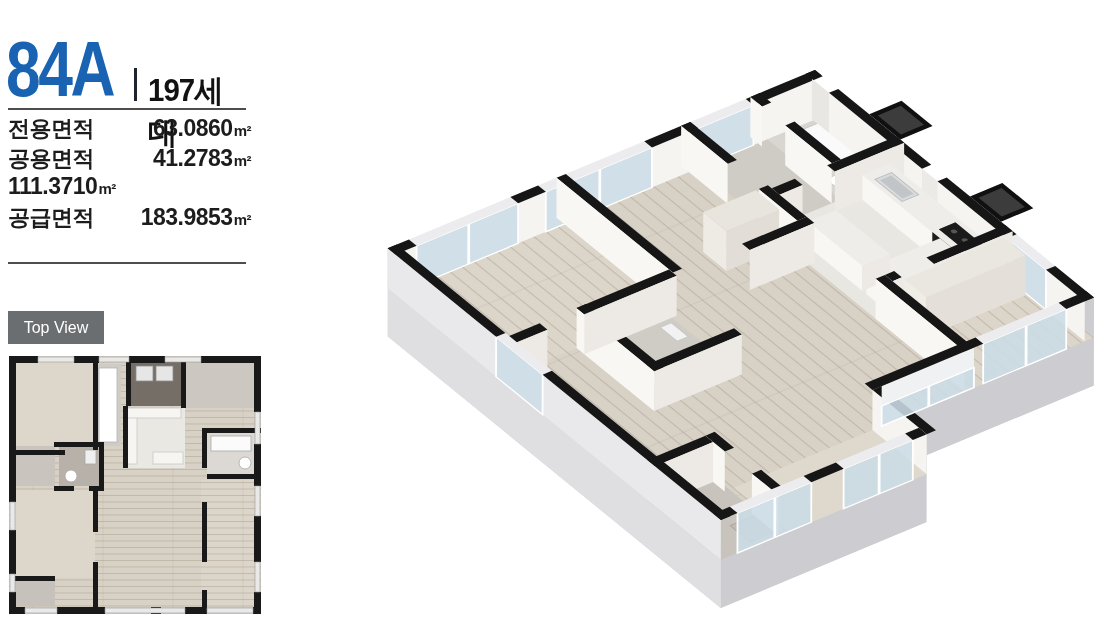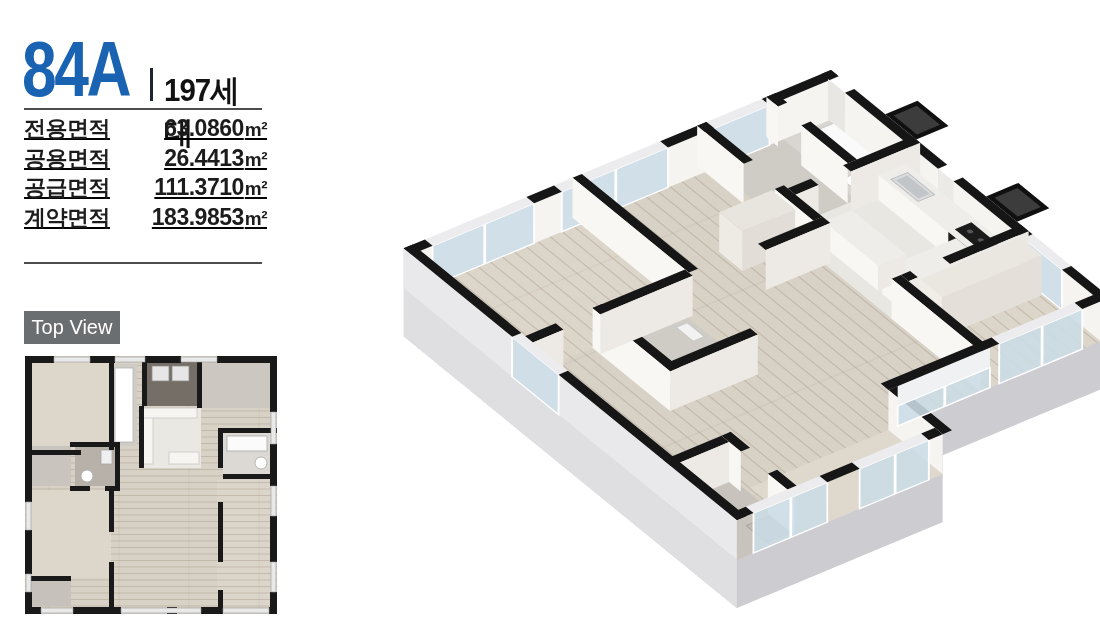--- a/index.html
+++ b/index.html
@@ -1,34 +1,34 @@
 <!DOCTYPE html>
 <html><head>
 <meta charset="utf-8">
 <style>
   html,body{margin:0;padding:0;width:1100px;height:623px;background:#ffffff;overflow:hidden;
     font-family:"Liberation Sans","DejaVu Sans",sans-serif;}
-  .stage{position:absolute;left:16px;top:0;width:918px;height:623px;}
+  .stage{position:absolute;left:0;top:0;width:918px;height:623px;}
   
   .unit-header{position:absolute;left:6px;top:36px;width:250px;height:72px;}
   .unit-type{position:absolute;left:0;top:-6px;font-size:78px;font-weight:700;color:#1a63b2;
     letter-spacing:-3px;transform:scaleX(.80);transform-origin:left top;line-height:1.0;}
   .unit-sep{position:absolute;left:128px;top:32px;width:3px;height:33px;background:#1f2430;}
   .unit-count{position:absolute;left:142px;top:34px;font-size:31px;font-weight:600;color:#121212;
     letter-spacing:-1px;transform:scaleX(.95);transform-origin:left top;}
   .rule{position:absolute;left:8px;width:238px;height:2px;background:#4d4d4d;}
   .rule.r1{top:108px;} .rule.r2{top:262px;}
-  .area-table{position:absolute;left:8px;top:114px;width:243px;text-decoration:underline;}
+  .area-table{position:absolute;left:8px;top:114px;width:243px;}
   .area-row{display:flex;justify-content:space-between;align-items:baseline;height:29.5px;}
   .area-label{width:118px;font-size:22px;font-weight:600;color:#1c1c1c;
     text-align:justify;text-align-last:justify;letter-spacing:-0.5px;}
   .area-value{font-size:23px;font-weight:600;color:#1c1c1c;letter-spacing:-0.5px;white-space:nowrap;}
-  .area-value .unit{font-size:19px;font-weight:600;margin-left:1px;}
+  .area-value .unit{font-size:15px;font-weight:600;margin-left:1px;}
   .topview-badge{position:absolute;left:8px;top:311px;width:96px;height:33px;background:#6b6e71;
-    color:#ffffff;font-size:20px;display:flex;align-items:center;justify-content:center;letter-spacing:0;}
+    color:#ffffff;font-size:16px;display:flex;align-items:center;justify-content:center;letter-spacing:0;}
   svg{position:absolute;left:0;top:0;}
   .wtop{fill:#161616;} .faceL{fill:#f6f4f0;} .faceD{fill:#edeae5;} .faceB{fill:#f9f7f3;}
   .glass{fill:#cbdce6;fill-opacity:.88;stroke:#ffffff;stroke-width:1.5;}
   .frame{fill:#ececee;} .mull{fill:#ffffff;} .marble{fill:#efede9;}
   .w2d{fill:#191919;} .sill{fill:#e9e9e9;stroke:#9a9a9a;stroke-width:.6;}
 </style>
 </head>
 <body>
 
 <div class="stage">
@@ -40,28 +40,27 @@
   </div>
   <div class="rule r1"></div>
 
   <div class="area-table">
     <div class="area-row">
       <span class="area-label">전용면적</span>
       <span class="area-value"><span>63.0860</span><span class="unit">m²</span></span>
     </div>
     <div class="area-row">
       <span class="area-label">공용면적</span>
-      <span class="area-value"><span>26.4413</span><span class="unit">m²</span></span>
+      <span class="area-value"><span>41.2783</span><span class="unit">m²</span></span>
+    </div>
+    <div class="area-row">
+      <span class="area-value"><span>111.3710</span><span class="unit">m²</span></span>
     </div>
     <div class="area-row">
       <span class="area-label">공급면적</span>
-      <span class="area-value"><span>111.3710</span><span class="unit">m²</span></span>
-    </div>
-    <div class="area-row">
-      <span class="area-label">계약면적</span>
       <span class="area-value"><span>183.9853</span><span class="unit">m²</span></span>
     </div>
   </div>
   <div class="rule r2"></div>
 
   <div class="topview-badge">
     <span>Top View</span>
   </div>
 
   <svg width="1100" height="623" viewBox="0 0 1100 623">

